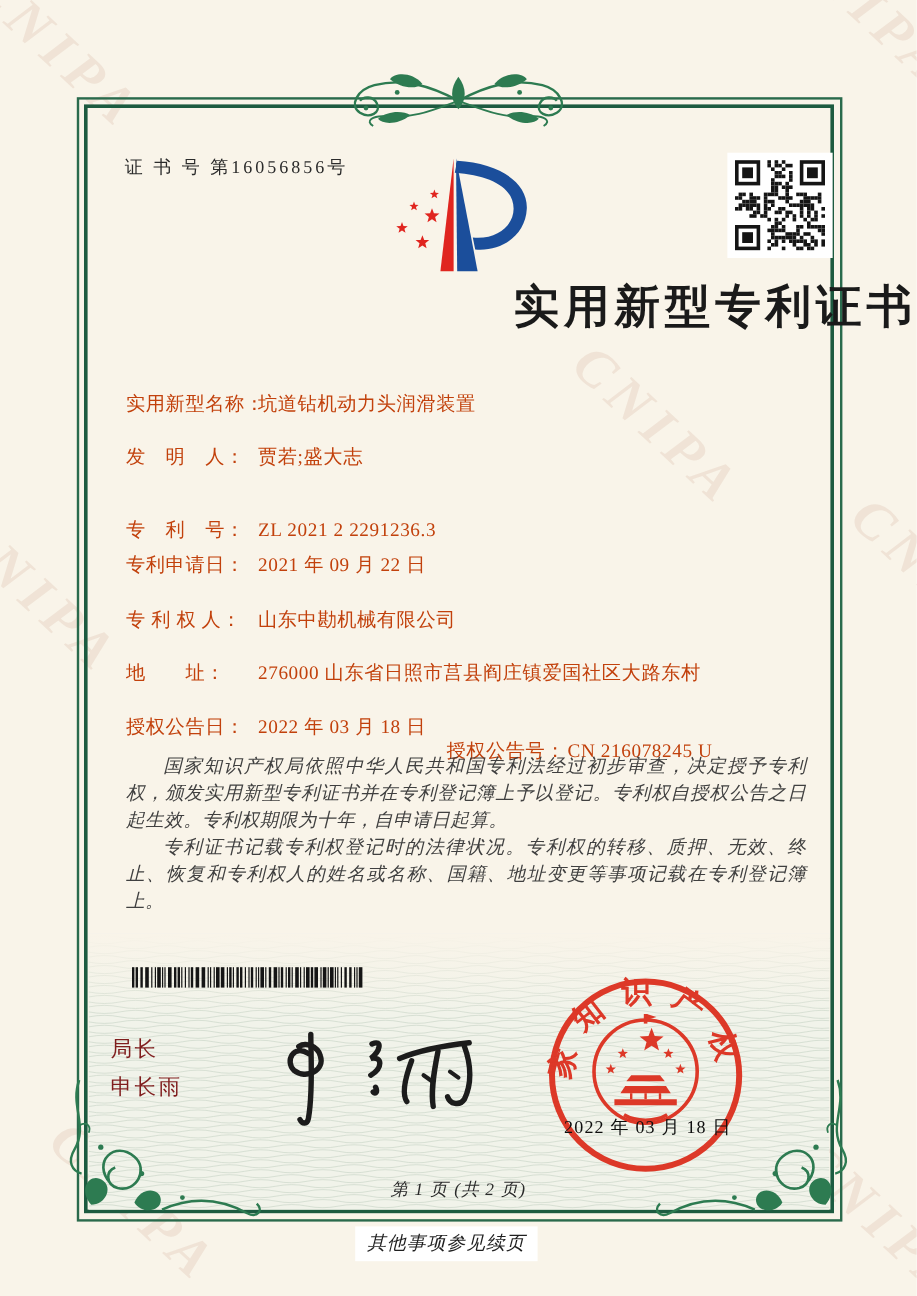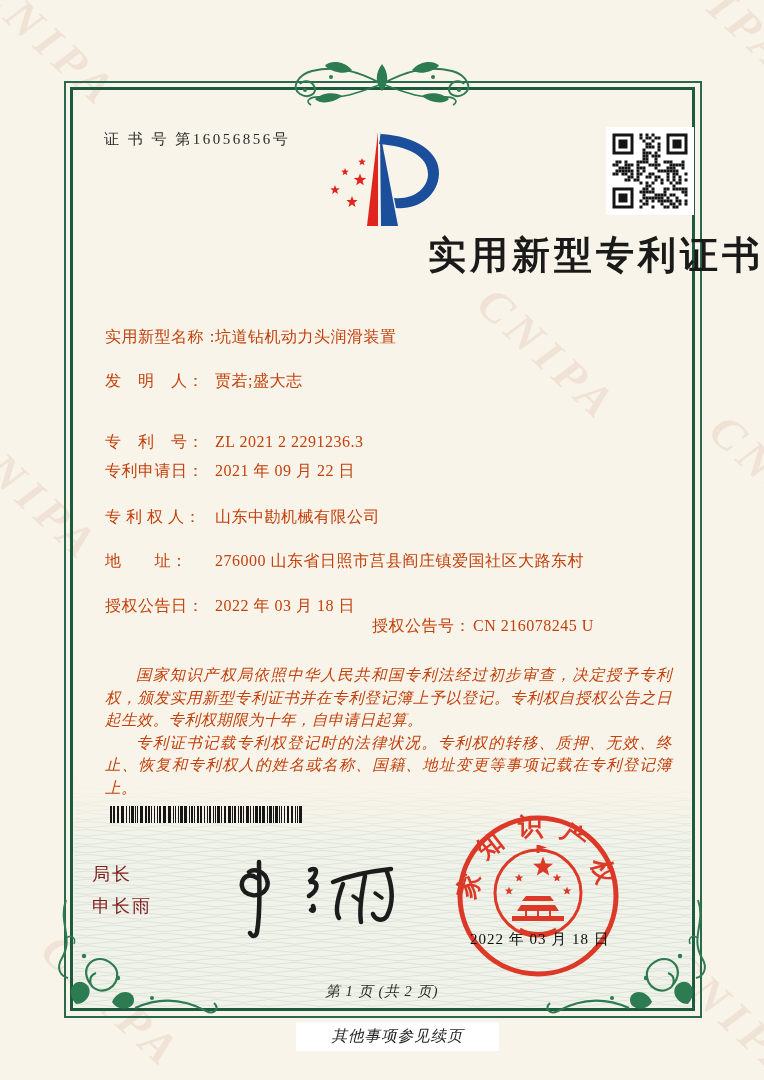--- a/index.html
+++ b/index.html
@@ -19,29 +19,29 @@
   .gfx{position:absolute;left:0;top:0;z-index:4;pointer-events:none;}
   
   .txt{position:absolute;z-index:6;}
   .cert-no{left:104px;top:130px;font-size:15px;letter-spacing:2.5px;color:#2b2b2b;}
   .title{left:0;right:0;top:230px;text-align:right;font-size:38px;font-weight:bold;letter-spacing:4px;color:#1a1a1a;}
   .frow{left:105px;font-size:16px;letter-spacing:0.5px;color:#c2410c;white-space:nowrap;}
   .flabel{display:inline-block;width:110px;}
   .fvalue{}
   .pair2{position:absolute;left:267px;top:0;white-space:nowrap;margin-top:20px;}
   .plabel{margin-right:2px;}
-  .paras{left:105px;top:664px;width:567px;font-size:15.5px;line-height:22.5px;color:#c2410c;
+  .paras{left:105px;top:628px;width:567px;font-size:15.5px;line-height:22.5px;color:#404040;
          font-style:italic;text-align:justify;letter-spacing:0.4px;}
   .paras p{margin:0;text-indent:2em;}
   .officer{font-family:"Liberation Sans","DejaVu Sans",sans-serif;font-size:18px;color:#7f1d1d;letter-spacing:2px;}
   .officer-title{left:92px;top:862px;}
   .officer-name{left:92px;top:894px;}
   .seal-date{left:470px;top:930px;width:160px;font-size:15px;letter-spacing:1px;color:#0e0e0e;z-index:7;}
   .page-info{left:0;right:0;top:982px;text-align:center;font-size:14.5px;font-style:italic;color:#2a2a2a;letter-spacing:1px;}
-  .cont-box{left:296px;top:1022px;width:203px;height:29px;background:#ffffff;z-index:6;
+  .cont-box{left:296px;top:1022px;width:152px;height:29px;background:#ffffff;z-index:6;
             display:flex;align-items:center;justify-content:center;}
   .cont-note{font-size:15.5px;font-style:italic;color:#1f1f1f;letter-spacing:1px;}
   .qr{position:absolute;left:606px;top:127px;z-index:6;}
 </style>
 </head>
 <body>
 
 <div class="page">
 
   <span class="wm" style="left:-38px;top:14px">CNIPA</span>

